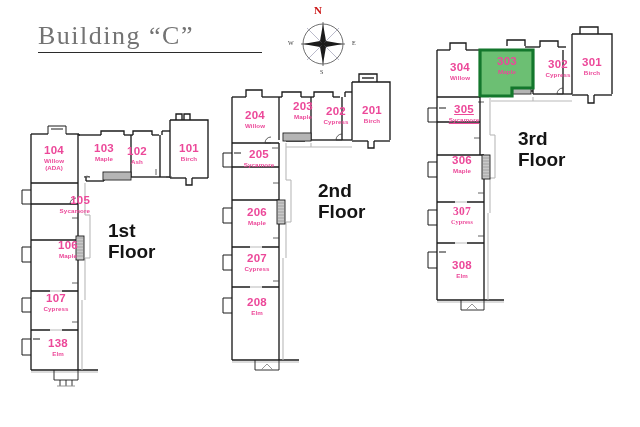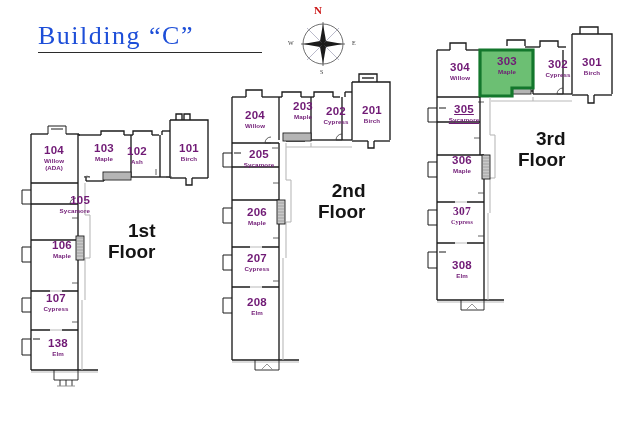--- a/index.html
+++ b/index.html
@@ -12,60 +12,60 @@
   }
   #plan{position:absolute;left:0;top:0;width:640px;height:427px;}
 
   .title-wrap{
     position:absolute; left:38px; top:22px; width:230px;
   }
   .title-text{
     font-family:"Liberation Serif", serif;
     font-size:26px;
     letter-spacing:1.5px;
-    color:#1d4ed8;
+    color:#737373;
     white-space:nowrap;
     line-height:1.05;
   }
   .title-rule{
     margin-top:3px;
     height:1px;
     background:#2b2b2b;
     width:224px;
   }
 
   .floor-label{
     position:absolute;
     font-family:"Liberation Sans", sans-serif;
     font-size:19px;
     font-weight:700;
     color:#141414;
     line-height:1.12;
-    text-align:right;
+    text-align:left;
     white-space:nowrap;
   }
   #floor-1{left:108px;top:220px;}
   #floor-2{left:318px;top:180px;}
   #floor-3{left:518px;top:128px;}
 
   .compass-lbl{
     position:absolute;
     font-family:"Liberation Serif", serif;
     color:#3a3a3a;
   }
   #cmp-n{left:314px;top:4px;font-size:11px;font-weight:700;color:#cc1717;}
   #cmp-s{left:320px;top:69px;font-size:6px;}
   #cmp-w{left:288px;top:40px;font-size:6px;}
   #cmp-e{left:352px;top:40px;font-size:6px;}
 
   .room-lbl{
     position:absolute;
     text-align:center;
     line-height:1.0;
-    color:#701a75;
+    color:#ec4899;
     white-space:nowrap;
   }
   .room-num{font-size:11.5px;font-weight:700;letter-spacing:.2px;display:block;}
   .room-tree{font-size:6.2px;font-weight:700;display:block;margin-top:1.5px;letter-spacing:.1px;}
   .room-ada{font-size:6.2px;font-weight:700;display:block;margin-top:.5px;}
 </style>
 </head>
 <body>
 
 <svg id="plan" viewBox="0 0 640 427" xmlns="http://www.w3.org/2000/svg">
@@ -414,21 +414,21 @@
   <span class="room-tree">Ash</span>
 </div>
 <div class="room-lbl" style="left:164px;top:143px;width:50px;">
   <span class="room-num">101</span>
   <span class="room-tree">Birch</span>
 </div>
 <div class="room-lbl" style="left:28px;top:195px;width:62px;text-align:right;">
   <span class="room-num">105</span>
   <span class="room-tree">Sycamore</span>
 </div>
-<div class="room-lbl" style="left:32px;top:240px;width:60px;">
+<div class="room-lbl" style="left:38px;top:240px;width:60px;">
   <span class="room-num">106</span>
   <span class="room-tree">Maple</span>
 </div>
 <div class="room-lbl" style="left:26px;top:293px;width:60px;">
   <span class="room-num">107</span>
   <span class="room-tree">Cypress</span>
 </div>
 <div class="room-lbl" style="left:28px;top:338px;width:60px;">
   <span class="room-num">138</span>
   <span class="room-tree">Elm</span>

